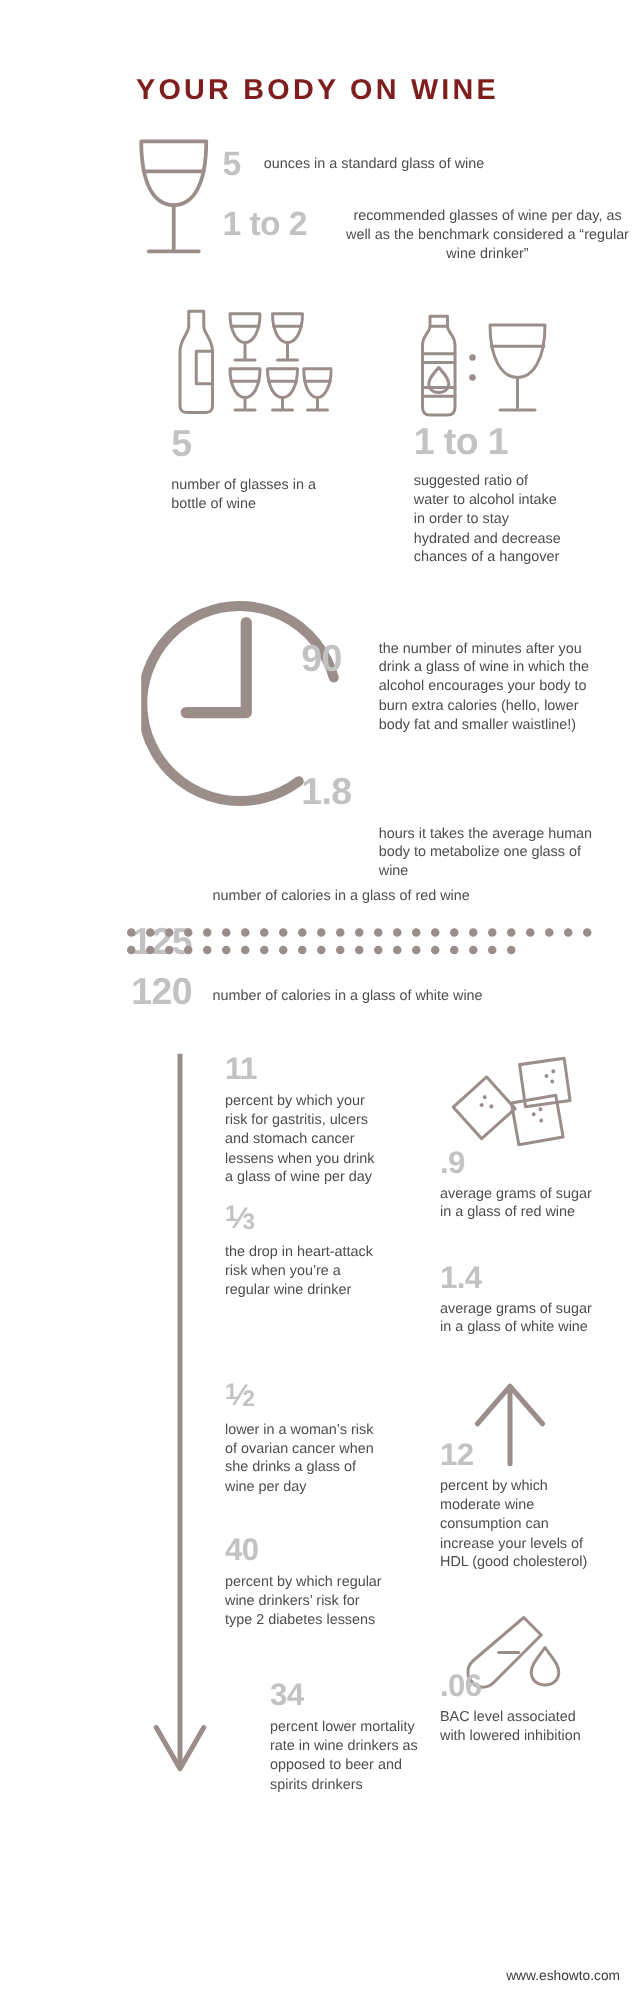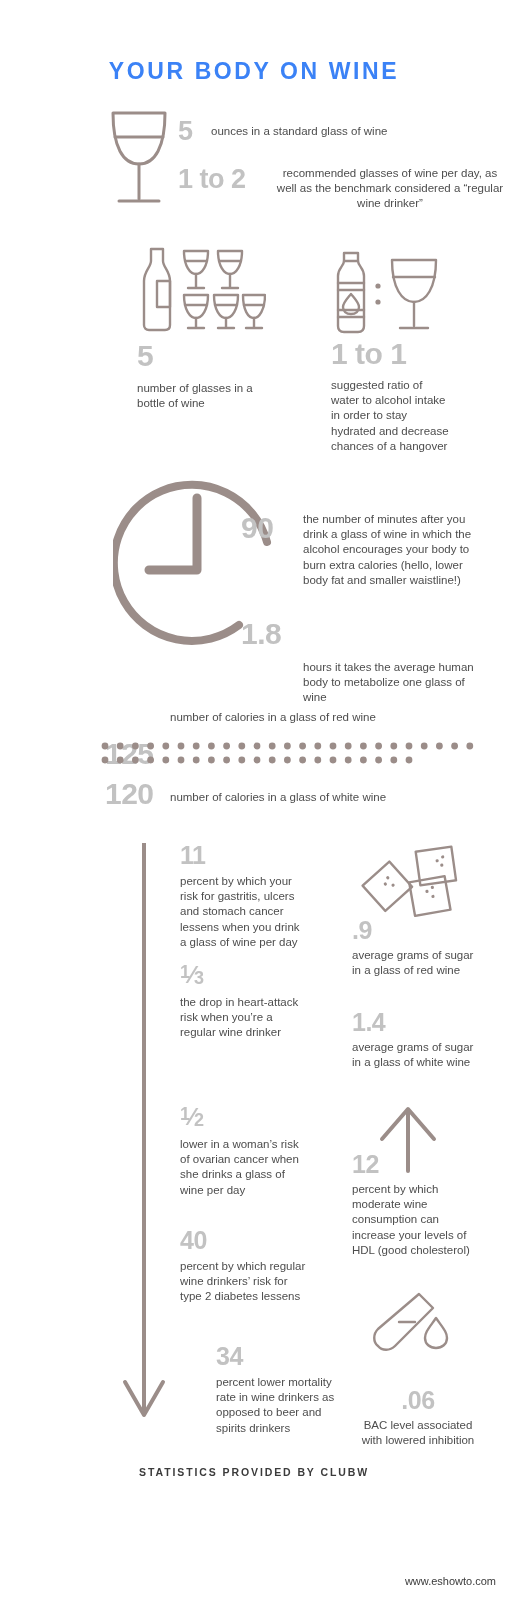--- a/index.html
+++ b/index.html
@@ -8,21 +8,21 @@
     width:508px;height:1600px;position:relative;overflow:hidden;
     font-family:"Liberation Sans","DejaVu Sans",sans-serif;
     color:#4a4a4a;
     -webkit-font-smoothing:antialiased;
   }
   .sheet{position:absolute;inset:0;background:#fff;}
 
   
   .title{
     position:absolute;left:0;right:0;top:58px;text-align:center;
-    font-size:23px;letter-spacing:2.6px;font-weight:700;color:#3b82f6;
+    font-size:23px;letter-spacing:2.6px;font-weight:700;color:#7f1d1d;
   }
 
   
   .num{
     color:#c2c2c2;font-weight:700;line-height:1;
     letter-spacing:-0.5px;white-space:nowrap;
   }
   .desc{color:#4d4d4d;line-height:1.32;}
   .icon{stroke:#9b8d89;fill:none;stroke-width:3;
         stroke-linecap:round;stroke-linejoin:round;}
@@ -304,21 +304,20 @@
     <div class="num">12</div>
     <div class="desc">percent by which moderate wine consumption can increase your levels of HDL (good cholesterol)</div>
   </div>
 
   <svg id="icon-tube" width="78" height="72" viewBox="0 0 78 72">
     <path class="icon-thin" d="M46 4 L60 18 L22 56 C17 61 9 61 5 56 C0 52 0 44 5 39 Z"></path>
     <line class="icon-thin" x1="26" y1="32" x2="42" y2="32"></line>
     <path class="icon-thin" d="M63 28 C56 38 52 42 52 48 C52 54 57 58 63 58 C69 58 74 54 74 48 C74 42 70 38 63 28 Z"></path>
   </svg>
 
-  <div class="rstat" style="top:1388px;text-align:center;">
+  <div class="rstat" style="top:1337px;">
     <div class="num">.06</div>
     <div class="desc">BAC level associated with lowered inhibition</div>
   </div>
 
-  <div id="footer">STATISTICS PROVIDED BY CLUBW</div>
   <div id="watermark">www.eshowto.com</div>
 
 </div>
 
 </body></html>

